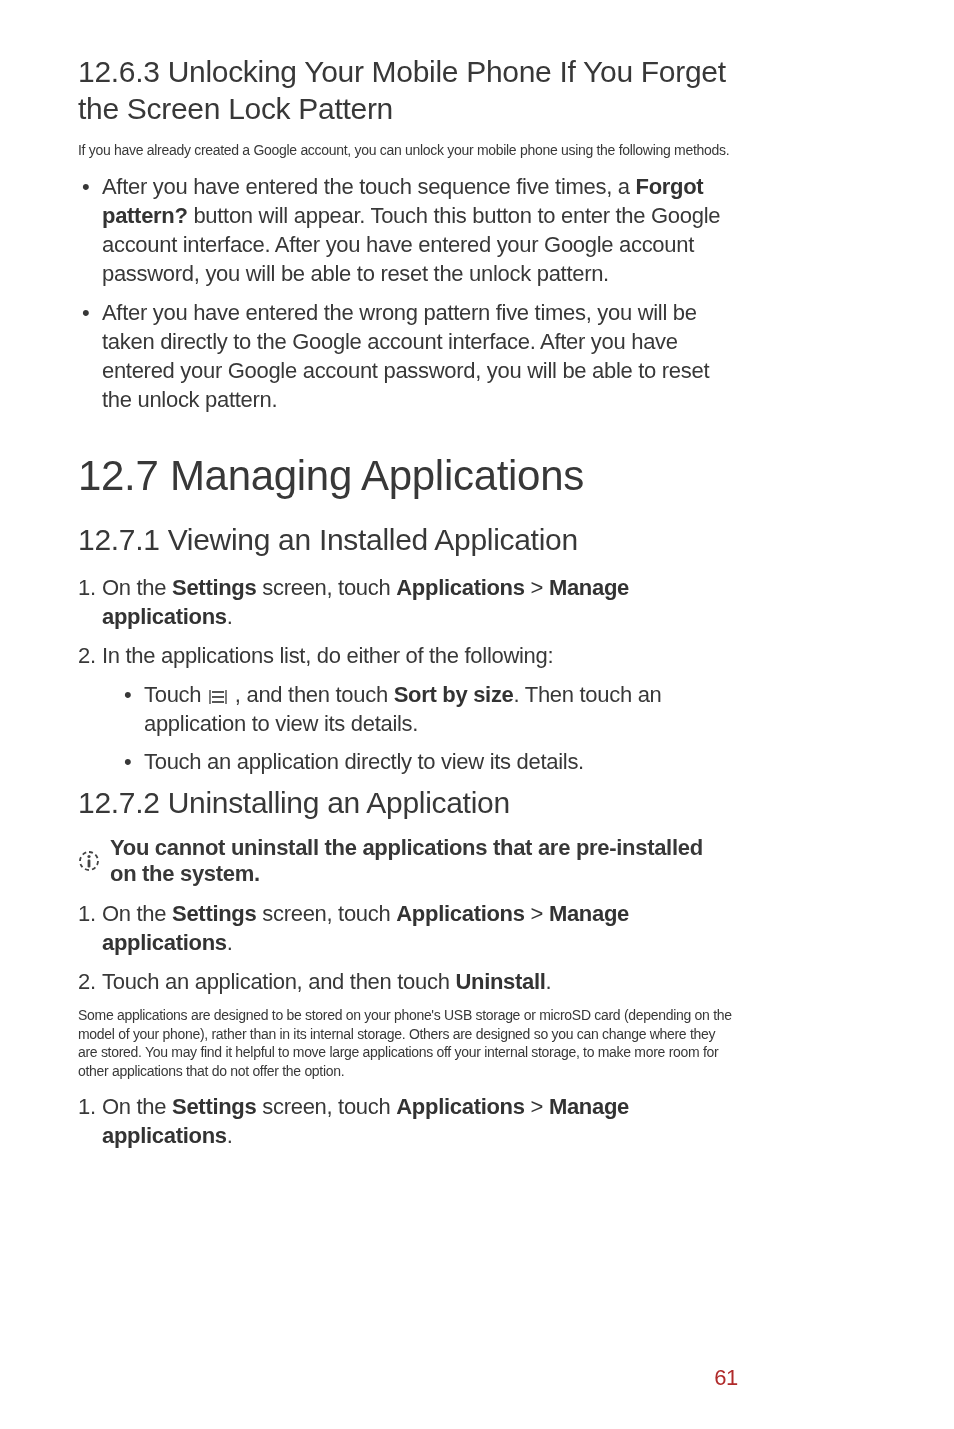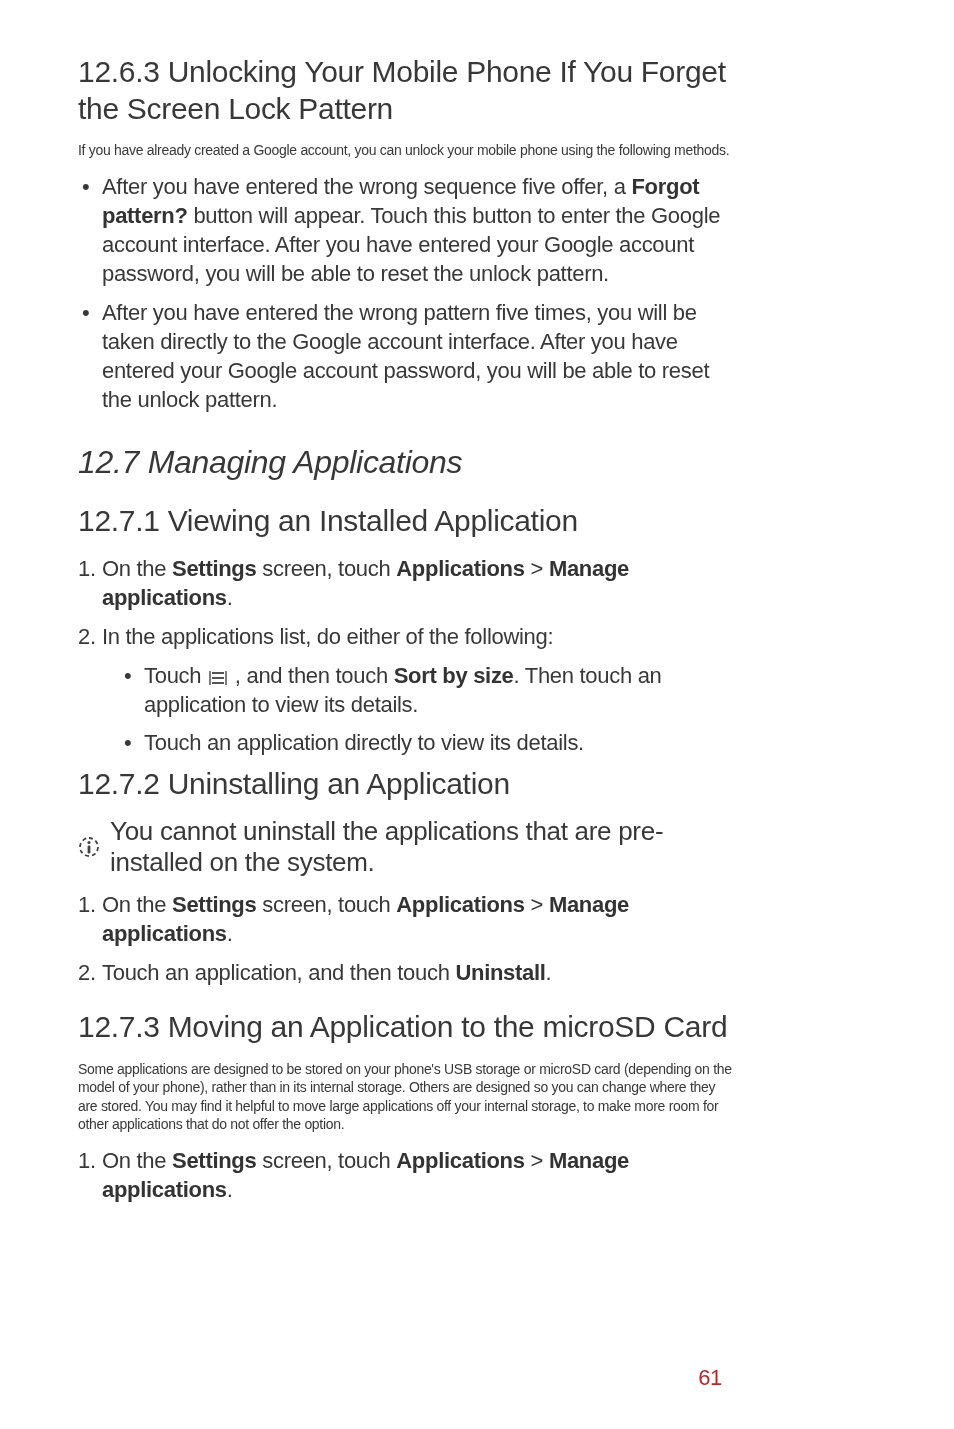--- a/index.html
+++ b/index.html
@@ -18,25 +18,24 @@
     letter-spacing: -0.3px;
   }
   h2 {
     font-size: 30px;
     font-weight: 400;
     margin: 6px 0 14px 0;
     line-height: 1.22;
     font-stretch: condensed;
   }
   h1 {
-    font-size: 32px;
+    font-size: 42px;
     font-weight: 400;
-    margin: 30px 0 22px 0;
+    margin: 38px 0 22px 0;
     font-stretch: condensed;
-    font-style: italic;
   }
   p.body {
     font-size: 14px;
     line-height: 1.32;
     margin: 0 0 12px 0;
     font-stretch: condensed;
   }
   ul.bullets {
     list-style: none;
     padding: 0;
@@ -88,56 +87,57 @@
     left: 2px;
     top: 0;
   }
   .note-row {
     display: flex;
     align-items: center;
     gap: 10px;
     margin: 0 0 12px 0;
   }
   .note-text {
-    font-size: 26px;
+    font-size: 22px;
     font-stretch: condensed;
+    font-weight: bold;
   }
   .icon-menu {
     display: inline-block;
     width: 22px;
     vertical-align: -2px;
     text-align: center;
   }
   .icon-menu svg { display: block; margin: 0 auto; }
   .icon-info {
     width: 22px; height: 22px;
     display: inline-flex;
     align-items: center;
     justify-content: center;
   }
   .page-number {
     position: absolute;
     bottom: 38px;
-    right: 88px;
+    right: 72px;
     font-size: 22px;
     color: #b02a2a;
     font-stretch: condensed;
   }
   b { font-weight: bold; color: #333; }
 </style>
 </head>
 <body>
 
 <div class="page">
 
   <h2>12.6.3  Unlocking Your Mobile Phone If You Forget the Screen Lock Pattern</h2>
   <p class="body">If you have already created a Google account, you can unlock your mobile phone using the following methods.</p>
   <ul class="bullets">
     <li>
-      <span>After you have entered the wrong sequence five offer, a </span><b>Forgot pattern?</b><span> button will appear. Touch this button to enter the Google account interface. After you have entered your Google account password, you will be able to reset the unlock pattern.</span>
+      <span>After you have entered the touch sequence five times, a </span><b>Forgot pattern?</b><span> button will appear. Touch this button to enter the Google account interface. After you have entered your Google account password, you will be able to reset the unlock pattern.</span>
     </li>
     <li>
       <span>After you have entered the wrong pattern five times, you will be taken directly to the Google account interface. After you have entered your Google account password, you will be able to reset the unlock pattern.</span>
     </li>
   </ul>
 
   <h1>12.7  Managing Applications</h1>
 
   <h2>12.7.1  Viewing an Installed Application</h2>
   <div class="numitem">
@@ -176,21 +176,20 @@
   </div>
   <div class="numitem">
     <span class="num">1.</span>
     <span>On the </span><b>Settings</b><span> screen, touch </span><b>Applications</b><span> &gt; </span><b>Manage applications</b><span>.</span>
   </div>
   <div class="numitem">
     <span class="num">2.</span>
     <span>Touch an application, and then touch </span><b>Uninstall</b><span>.</span>
   </div>
 
-  <h2 style="margin-top:22px">12.7.3  Moving an Application to the microSD Card</h2>
   <p class="body">Some applications are designed to be stored on your phone's USB storage or microSD card (depending on the model of your phone), rather than in its internal storage. Others are designed so you can change where they are stored. You may find it helpful to move large applications off your internal storage, to make more room for other applications that do not offer the option.</p>
   <div class="numitem">
     <span class="num">1.</span>
     <span>On the </span><b>Settings</b><span> screen, touch </span><b>Applications</b><span> &gt; </span><b>Manage applications</b><span>.</span>
   </div>
 
   <div class="page-number">61</div>
 </div>
 
 </body></html>

